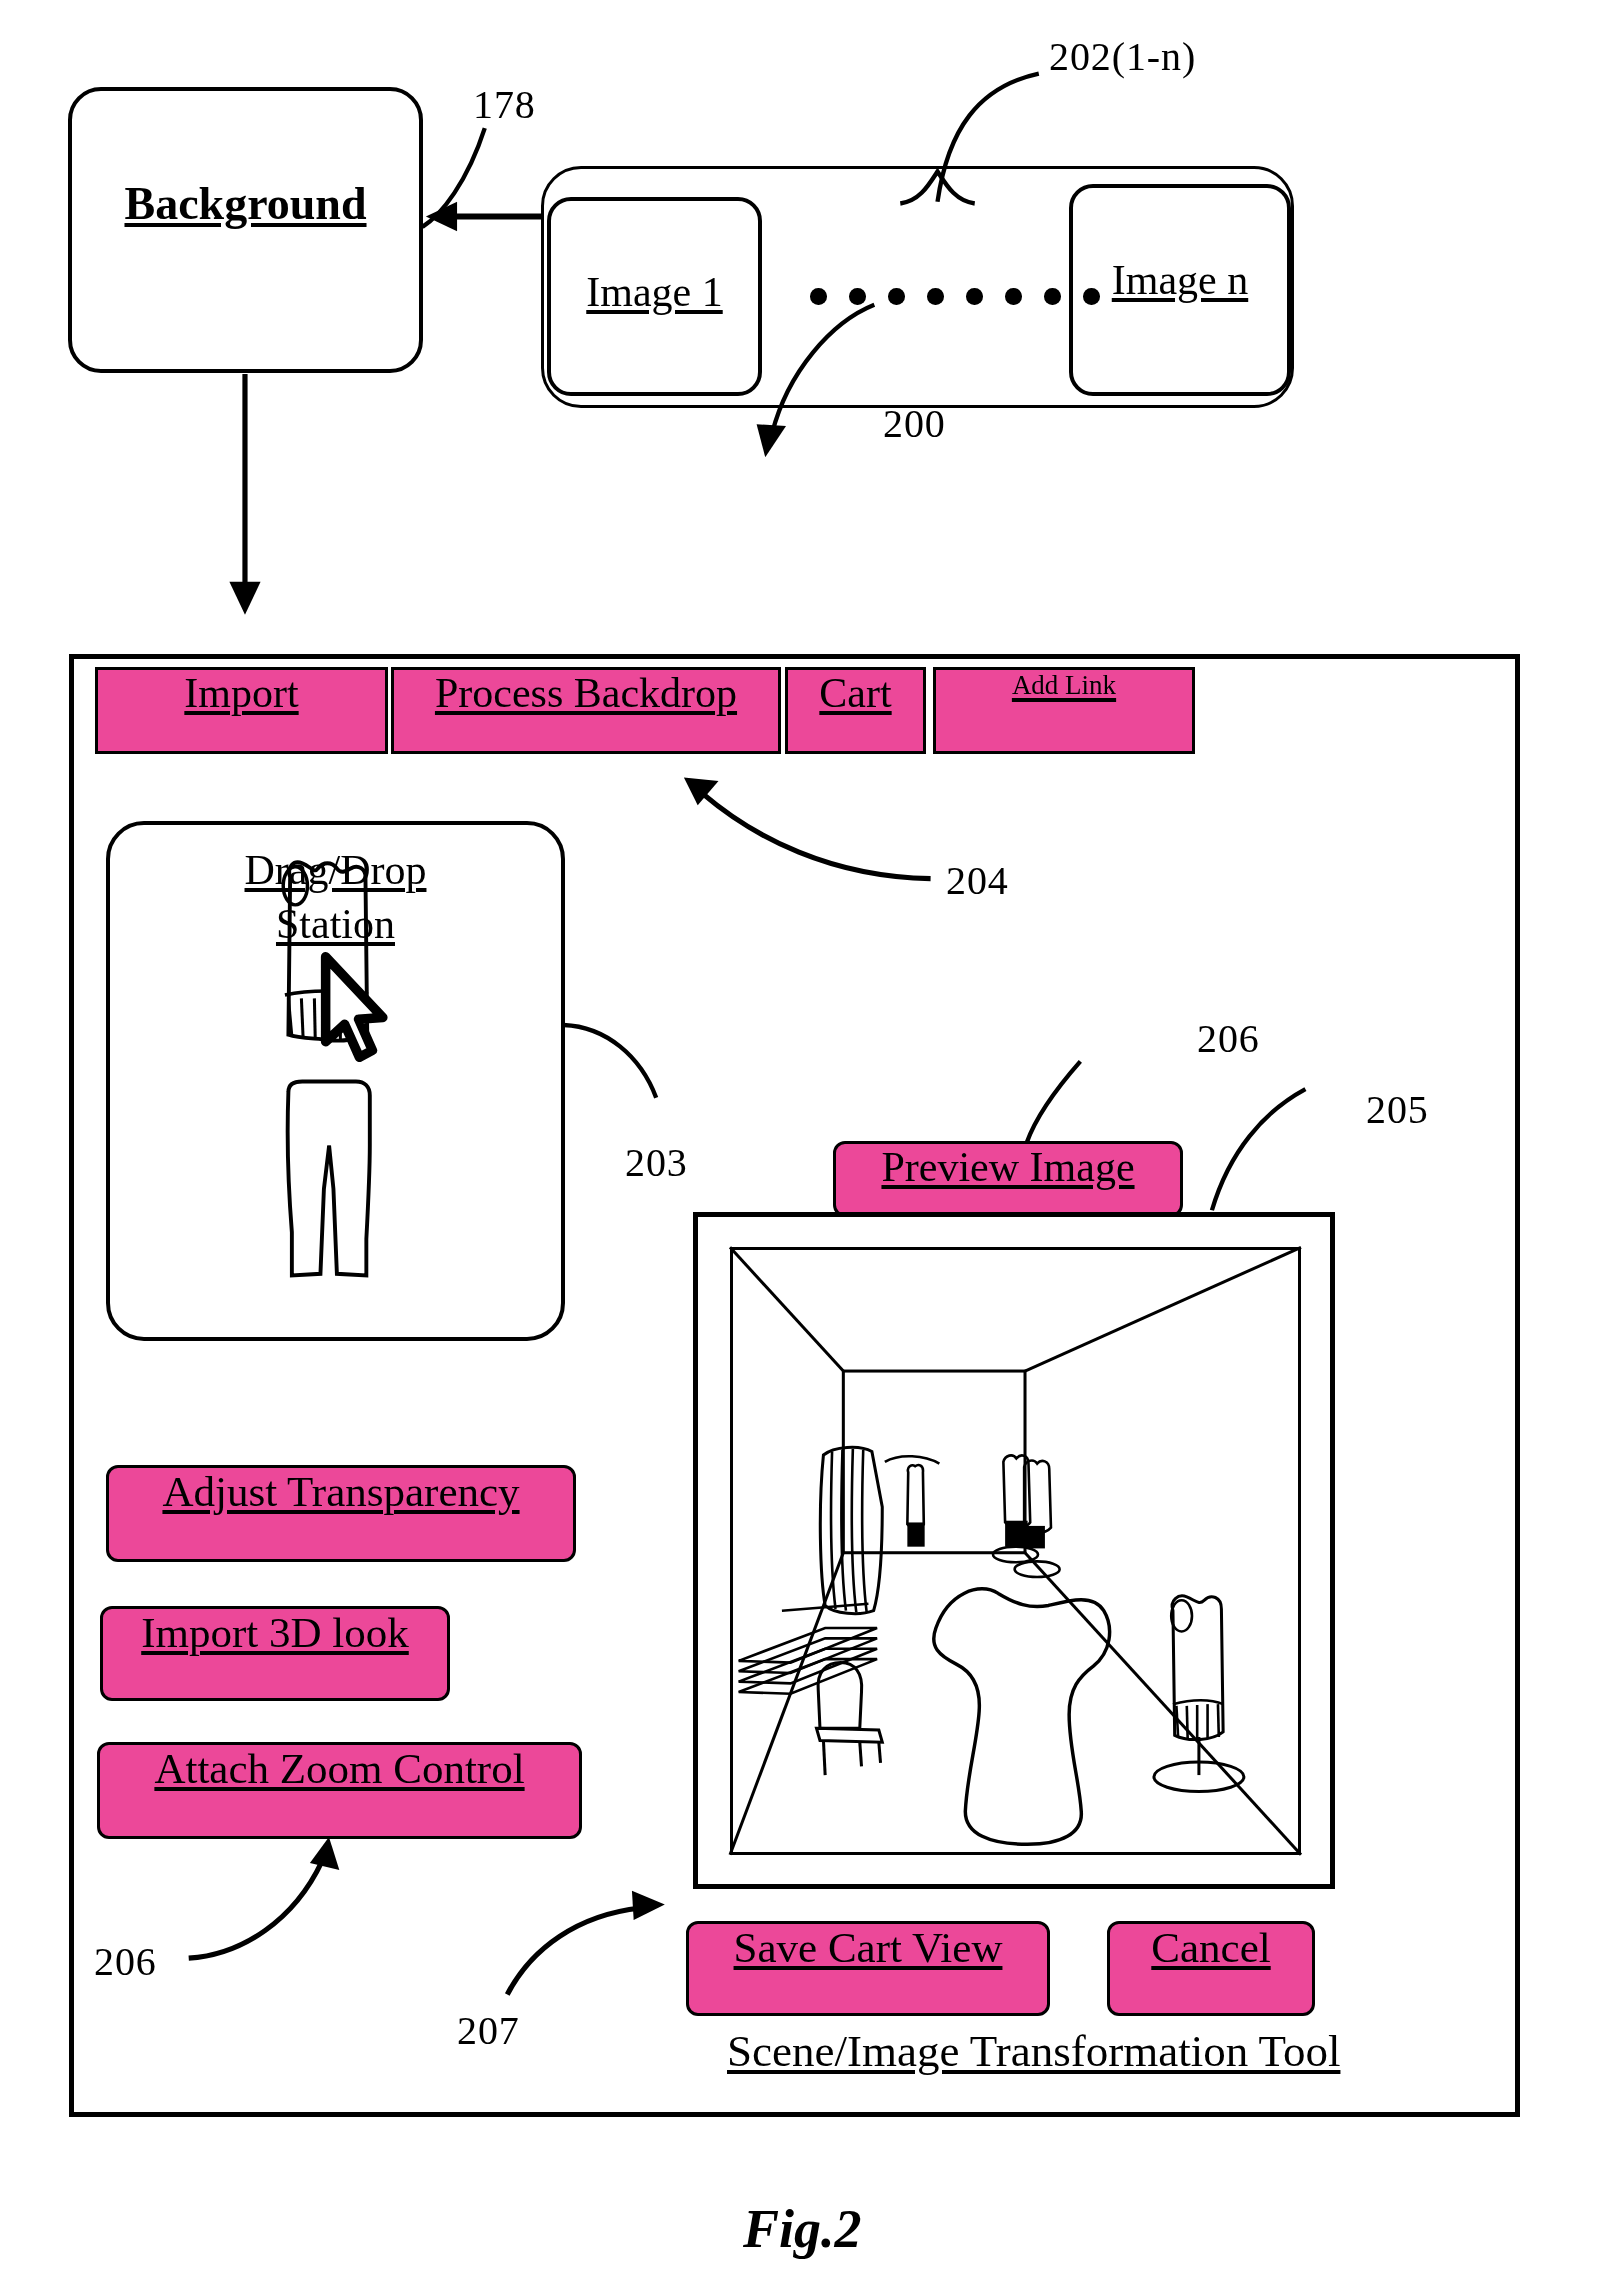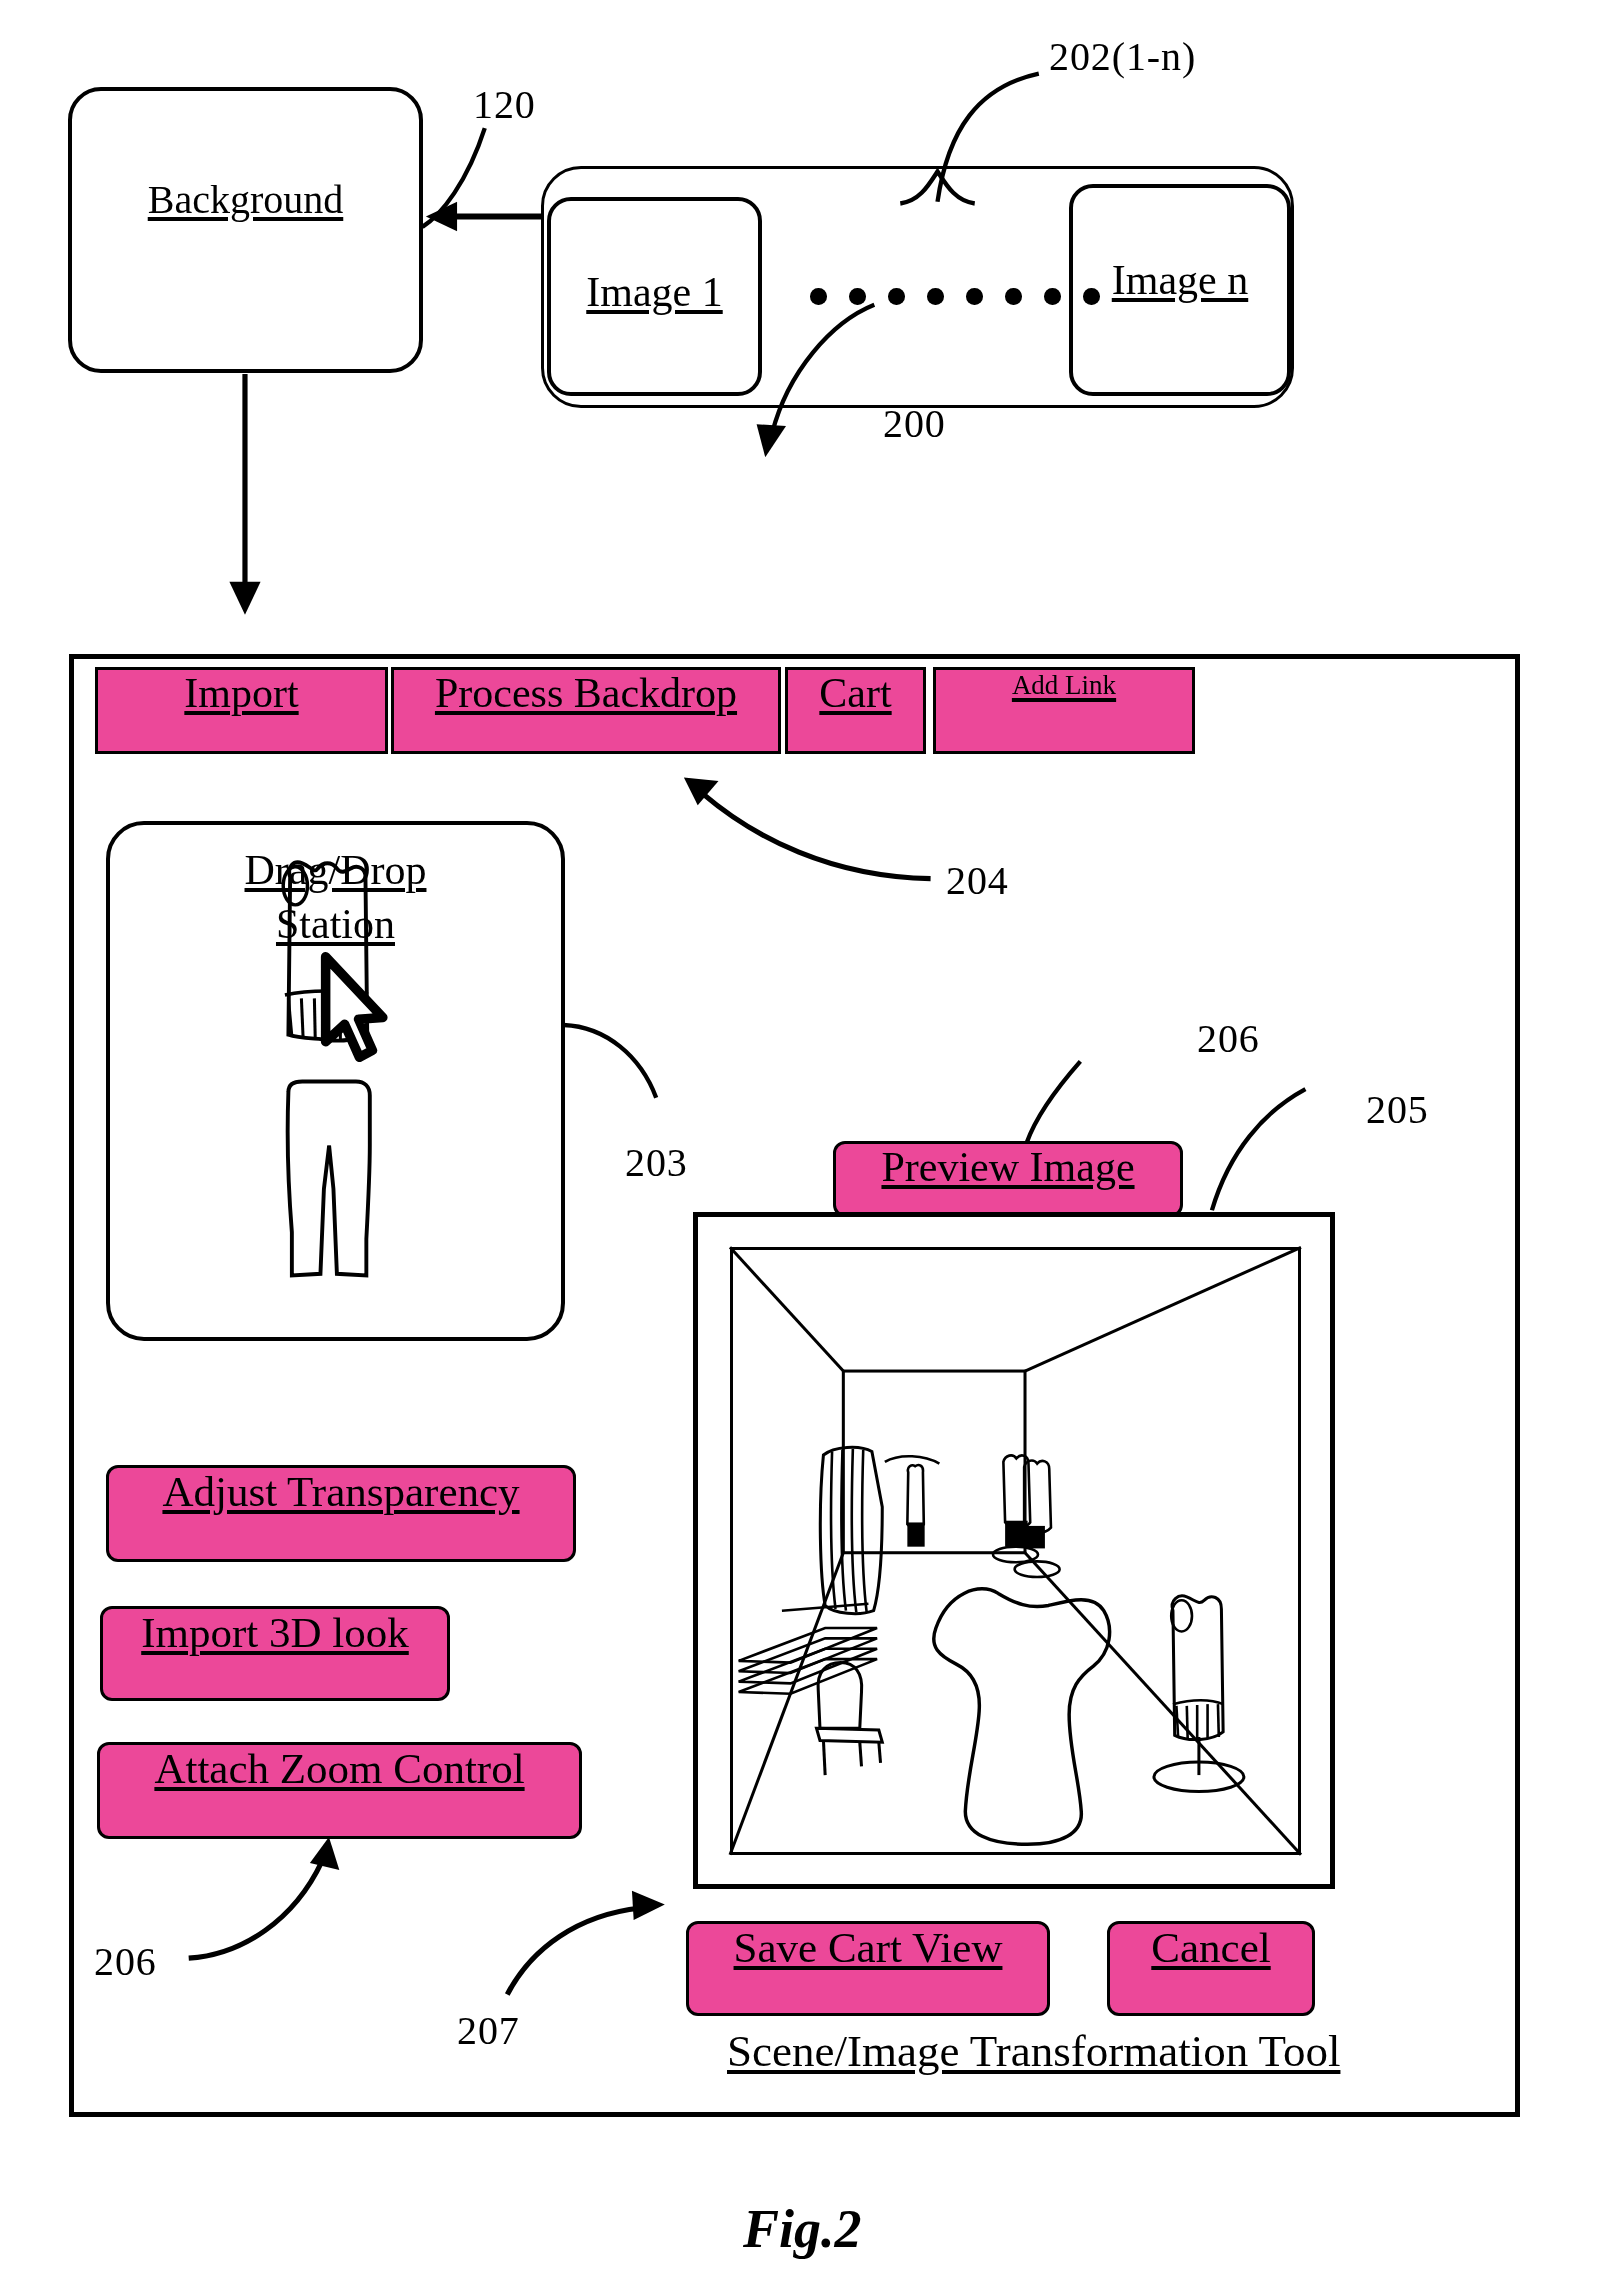--- a/index.html
+++ b/index.html
@@ -39,21 +39,21 @@
     position:absolute;font-style:italic;font-weight:bold;font-size:54px;
     font-family:"Liberation Serif","DejaVu Serif",serif;white-space:nowrap;
   }
   .dotrow{position:absolute;display:flex;gap:22.5px;align-items:center;}
   .dotrow i{display:block;width:16.5px;height:16.5px;border-radius:50%;background:#000;}
 </style>
 </head>
 <body>
 
 <div class="rbox" style="left:68px;top:87px;width:355px;height:286px;">
-  <div class="abs lbl" style="left:0;right:0;top:87px;font-size:40px;">Background</div>
+  <div class="abs lbl" style="left:0;right:0;top:87px;font-size:46px;font-weight:bold;">Background</div>
 </div>
 
 <div class="rbox" style="left:541px;top:166px;width:753px;height:242px;border-width:3.5px;border-radius:40px;"></div>
 
 <div class="rbox" style="left:547px;top:197px;width:215px;height:199px;border-radius:24px;">
   <div class="abs lbl" style="left:0;right:0;top:68px;font-size:42px;">Image 1</div>
 </div>
 
 <div class="rbox" style="left:1069px;top:184px;width:222px;height:212px;border-radius:24px;">
   <div class="abs lbl" style="left:0;right:0;top:69px;font-size:42px;">Image n</div>
@@ -81,21 +81,21 @@
   <path d="M 628 250 L 516 250" fill="none" stroke="#000" stroke-width="7"></path>
   <path d="M 492 250 L 528 233 L 528 267 Z" fill="#000"></path>
 
   <path d="M 1010 352 C 960 372 910 430 892 500" fill="none" stroke="#000" stroke-width="5"></path>
   <path d="M 884 528 L 908 492 L 874 490 Z" fill="#000"></path>
 
   <path d="M 283 432 L 283 680" fill="none" stroke="#000" stroke-width="6"></path>
   <path d="M 283 710 L 265 672 L 301 672 Z" fill="#000"></path>
 </svg>
 
-<div class="refnum" style="left:473px;top:81px;">120</div>
+<div class="refnum" style="left:473px;top:81px;">178</div>
 <div class="refnum" style="left:1049px;top:33px;">202(1-n)</div>
 <div class="refnum" style="left:883px;top:400px;">200</div>
 
 <div class="sqbox" style="left:69px;top:654px;width:1451px;height:1463px;border-width:5.2px;"></div>
 
 <div class="btn" style="left:95px;top:667px;width:293px;height:87px;">
   <span class="lbl" style="font-size:42px;">Import</span>
 </div>
 <div class="btn" style="left:391px;top:667px;width:390px;height:87px;">
   <span class="lbl" style="font-size:42px;">Process Backdrop</span>

